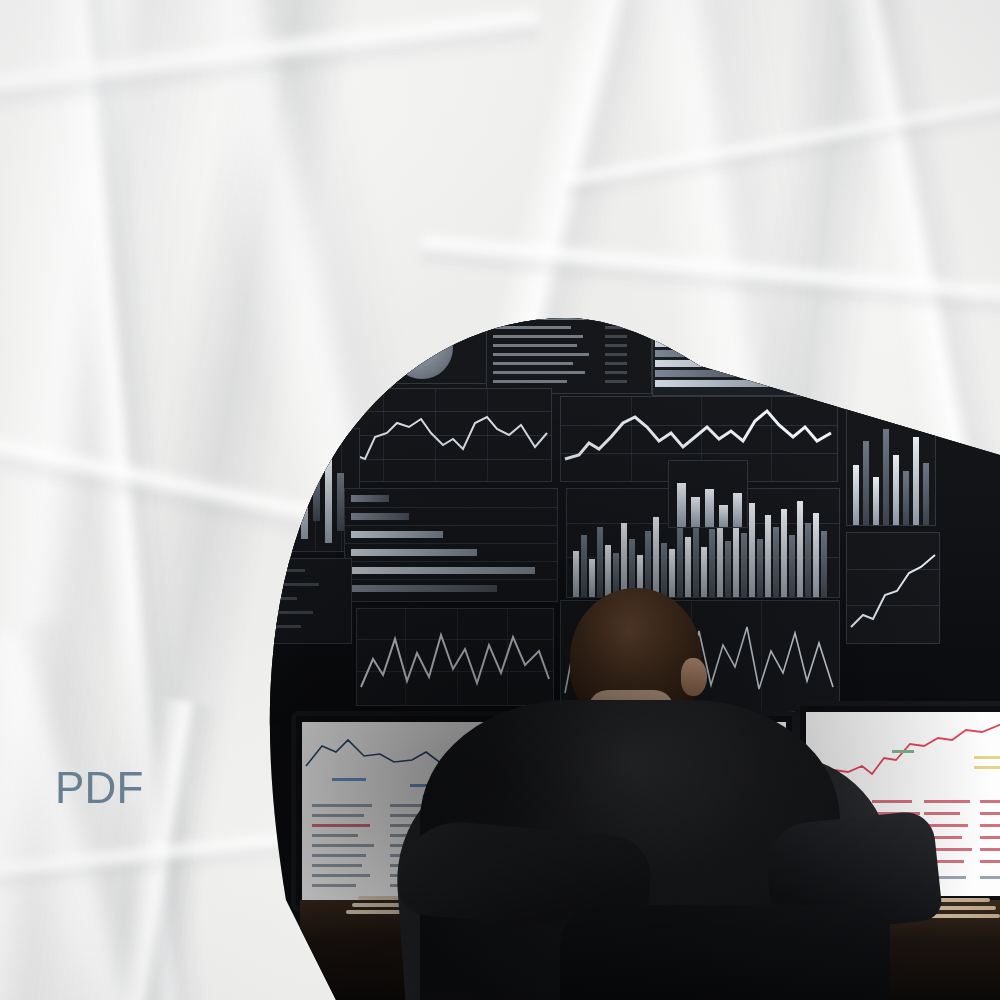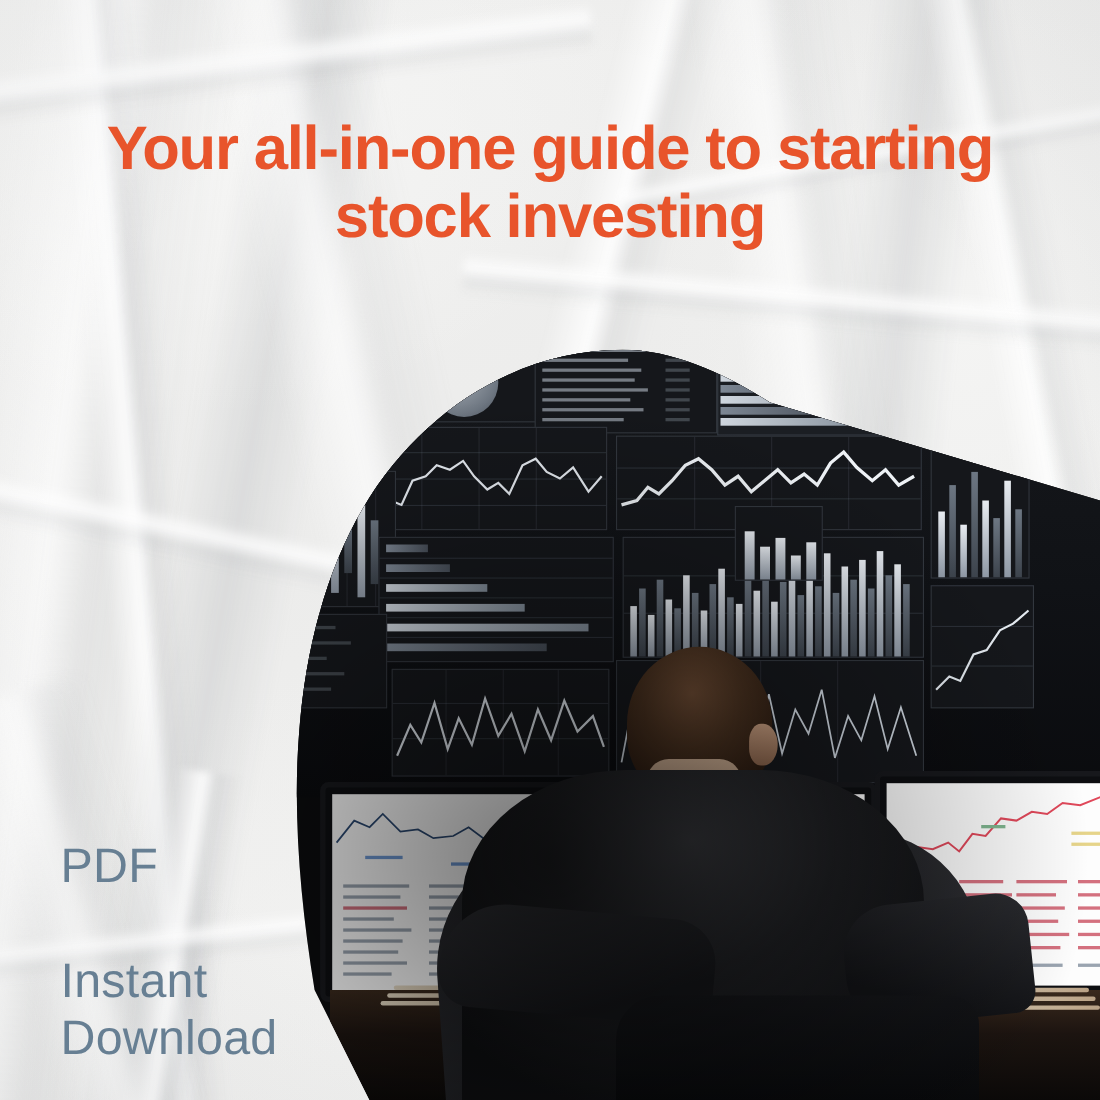--- a/index.html
+++ b/index.html
@@ -520,19 +520,15 @@
         <div class="suit"></div>
         <div class="armL"></div>
         <div class="armR"></div>
         <div class="chair"></div>
       </div>
 
       <div class="photo-shade"></div>
     </div>
   </div>
 
-  <div class="headline">Your all-in-one guide to starting
-stock investing</div>
   <div class="pdf-label">PDF</div>
-  <div class="instant-label">Instant
-Download</div>
 
 </div>
 
 </body></html>

